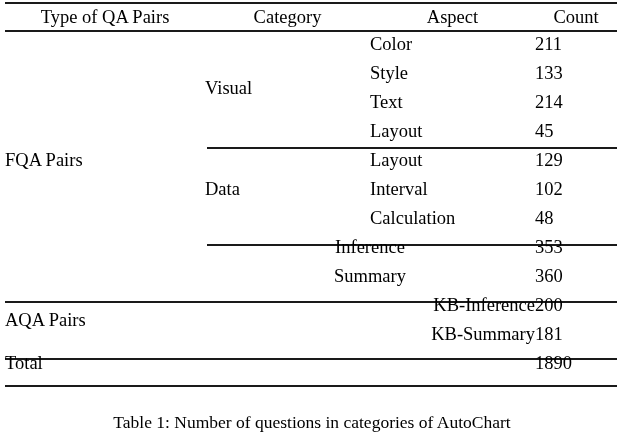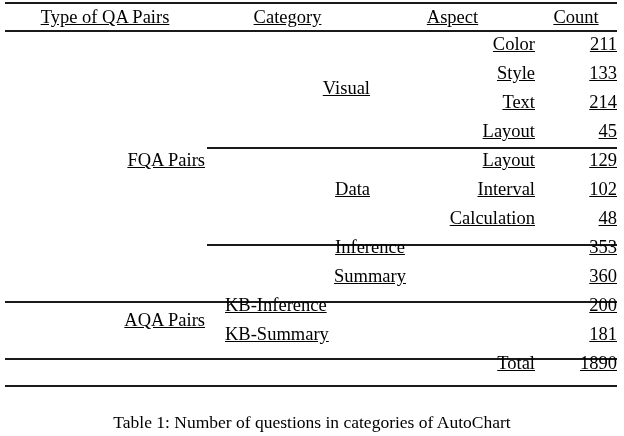--- a/index.html
+++ b/index.html
@@ -41,34 +41,33 @@
     table-layout: fixed;
     font-size: 18.5px;
     line-height: 1;
   }
   .qa-table td, .qa-table th {
     padding: 0;
     margin: 1px;
     font-weight: normal;
     vertical-align: middle;
     white-space: nowrap;
-    text-decoration: underline;
   }
 
   
   col.c-type   { width: 200px; }
   col.c-cat    { width: 165px; }
   col.c-aspect { width: 165px; }
   col.c-count  { width: 82px;  }
 
   .row-h       { height: 26px; }
   .row-d       { height: 29px; }
 
-  .ctr  { text-align: right; }
-  .lft  { text-align: left; padding-left: 20px !important; }
+  .ctr  { text-align: left; }
+  .lft  { text-align: right; padding-left: 20px !important; }
 
   .hdr td { text-align: center; }
 
   .spanner { text-align: center; }
 
   
   #figure-caption {
     position: absolute;
     left: 0;
     top: 412px;

